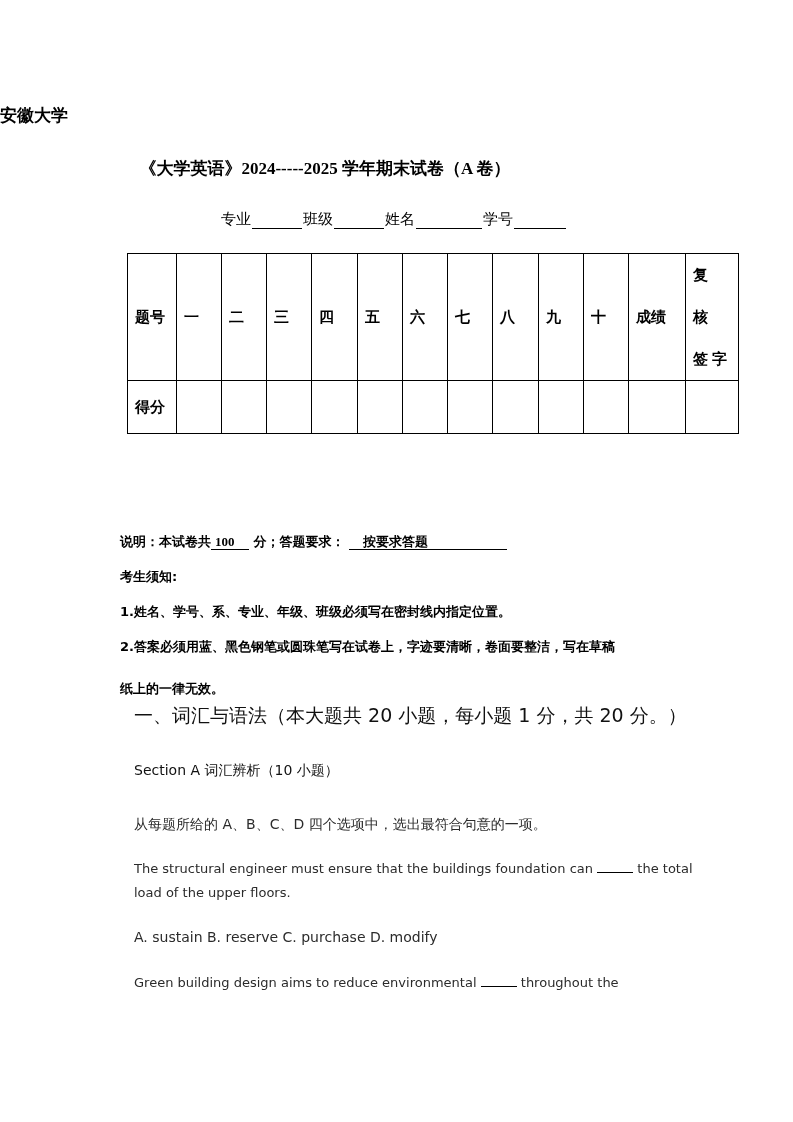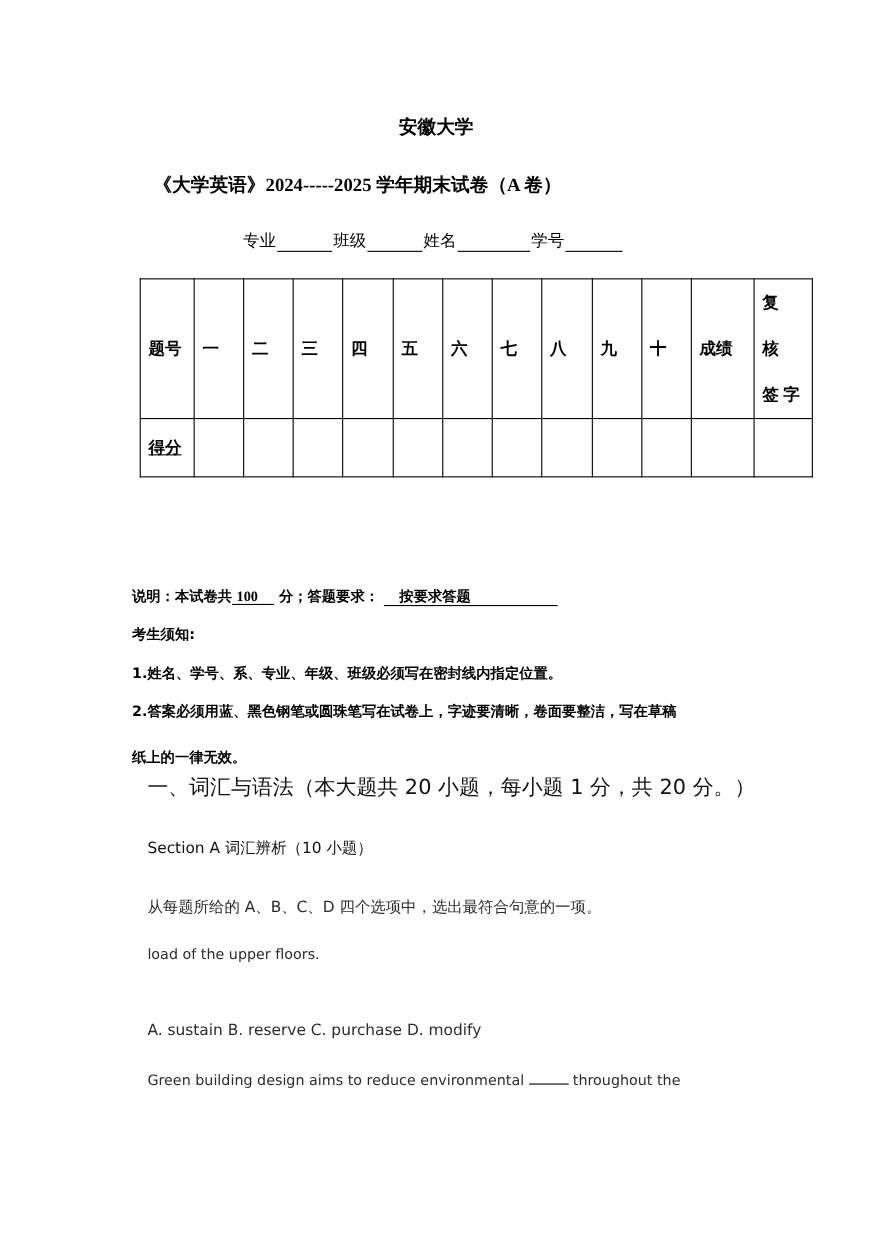--- a/index.html
+++ b/index.html
@@ -2,30 +2,30 @@
 <html><head>
   <meta charset="utf-8">
   <style>
     html, body { margin: 0; padding: 0; background: #ffffff; }
     body { width: 793px; height: 1122px; position: relative; overflow: hidden; color: #000; }
     .abs { position: absolute; white-space: nowrap; }
     .serif { font-family: "Liberation Serif", "DejaVu Serif", serif; }
     .sans { font-family: "DejaVu Sans", "Liberation Sans", sans-serif; }
     .bold { font-weight: bold; }
 
-    .uni-title { left: 0; width: 793px; top: 104px; text-align: center; font-size: 17px; }
+    .uni-title { left: 0; width: 793px; top: 104px; text-align: left; font-size: 17px; }
     .exam-title { left: 0; width: 650px; top: 157px; text-align: center; font-size: 17px; }
 
     .info-line { top: 210px; left: 221px; font-size: 15px; display: flex; align-items: flex-end; }
     .info-line .blank { display: inline-block; border-bottom: 1px solid #000; height: 16px; margin: 0 1px; }
 
     table.score { position: absolute; left: 127px; top: 253px; border-collapse: collapse; table-layout: fixed; }
     table.score td { border: 1px solid #000; padding: 0 0 0 7px; font-size: 15px; font-weight: bold; vertical-align: middle; }
     table.score tr.r1 td { height: 93px; }
-    table.score tr.r2 td { height: 52px; text-decoration: underline; }
+    table.score tr.r2 td { height: 52px; }
     table.score tr.r3 td { height: 94px; }
     .two-line { line-height: 42px; letter-spacing: 4px; }
 
     .note { left: 120px; font-size: 13px; font-weight: bold; }
     .ul { display: inline-block; border-bottom: 1px solid #000; padding: 0 4px; line-height: 14px; }
 
     .sec-title { left: 134px; top: 703px; font-size: 19px; color: #111; }
     .sub-title { left: 134px; top: 762px; font-size: 14px; color: #111; }
     .body-text { left: 134px; font-size: 14px; color: #2b2b2b; }
     .body-small { left: 134px; font-size: 13px; color: #2b2b2b; line-height: 24px; }
@@ -109,19 +109,20 @@
 <div class="abs sans note" style="top:568px">考生须知:</div>
 <div class="abs sans note" style="top:603px">1.姓名、学号、系、专业、年级、班级必须写在密封线内指定位置。</div>
 <div class="abs sans note" style="top:638px">2.答案必须用蓝、黑色钢笔或圆珠笔写在试卷上，字迹要清晰，卷面要整洁，写在草稿</div>
 <div class="abs sans note" style="top:680px">纸上的一律无效。</div>
 
 <div class="abs sans sec-title">一、词汇与语法（本大题共 20 小题，每小题 1 分，共 20 分。）</div>
 <div class="abs sans sub-title">Section A  词汇辨析（10 小题）</div>
 <div class="abs sans body-text" style="top:816px">从每题所给的 A、B、C、D 四个选项中，选出最符合句意的一项。</div>
 
 <div class="abs sans body-small" style="top:857px">
+  <div><span>The structural engineer must ensure that the buildings foundation can</span> <span class="blank-inline"></span> <span>the total</span></div>
   <div>load of the upper floors.</div>
 </div>
 <div class="abs sans body-text" style="top:929px">A. sustain B. reserve C. purchase D. modify</div>
 
 <div class="abs sans body-small" style="top:971px">
   <div><span>Green building design aims to reduce environmental</span> <span class="blank-inline"></span> <span>throughout the</span></div>
 </div>
 
 </body></html>

